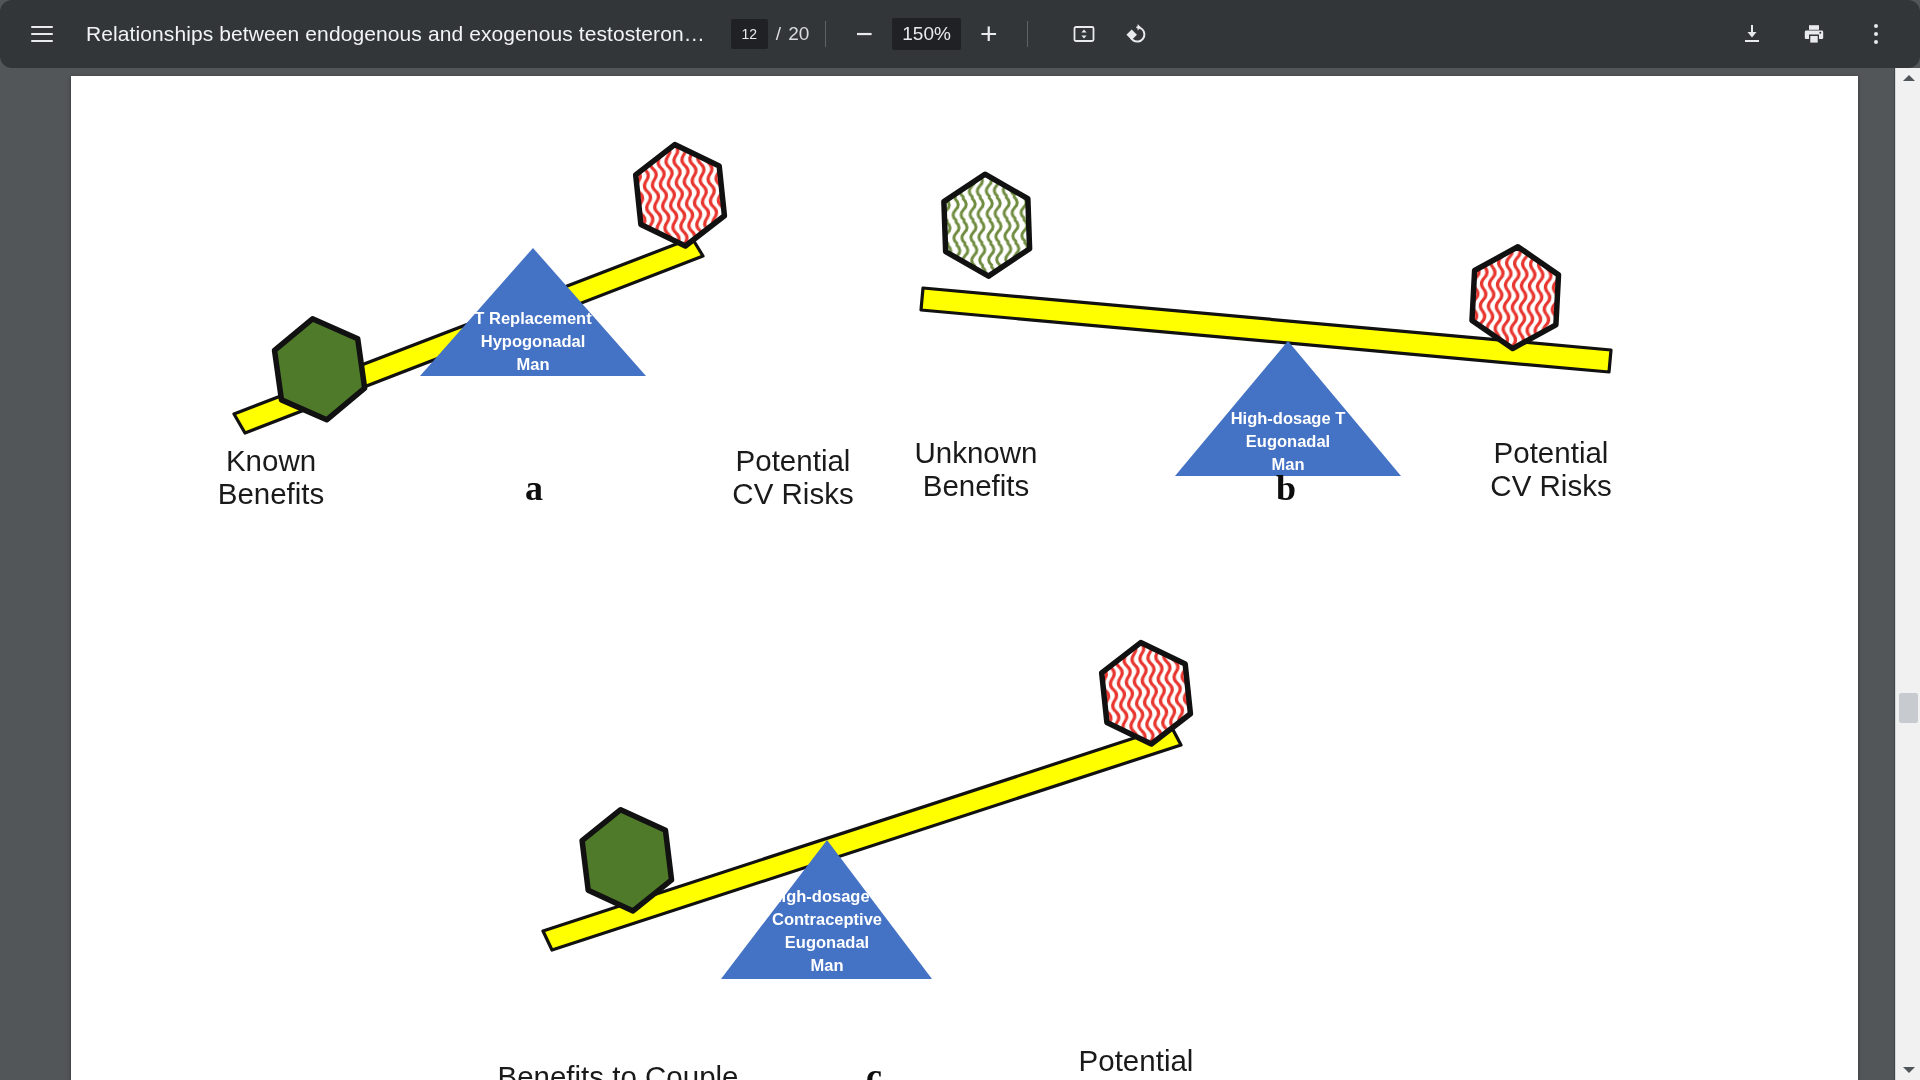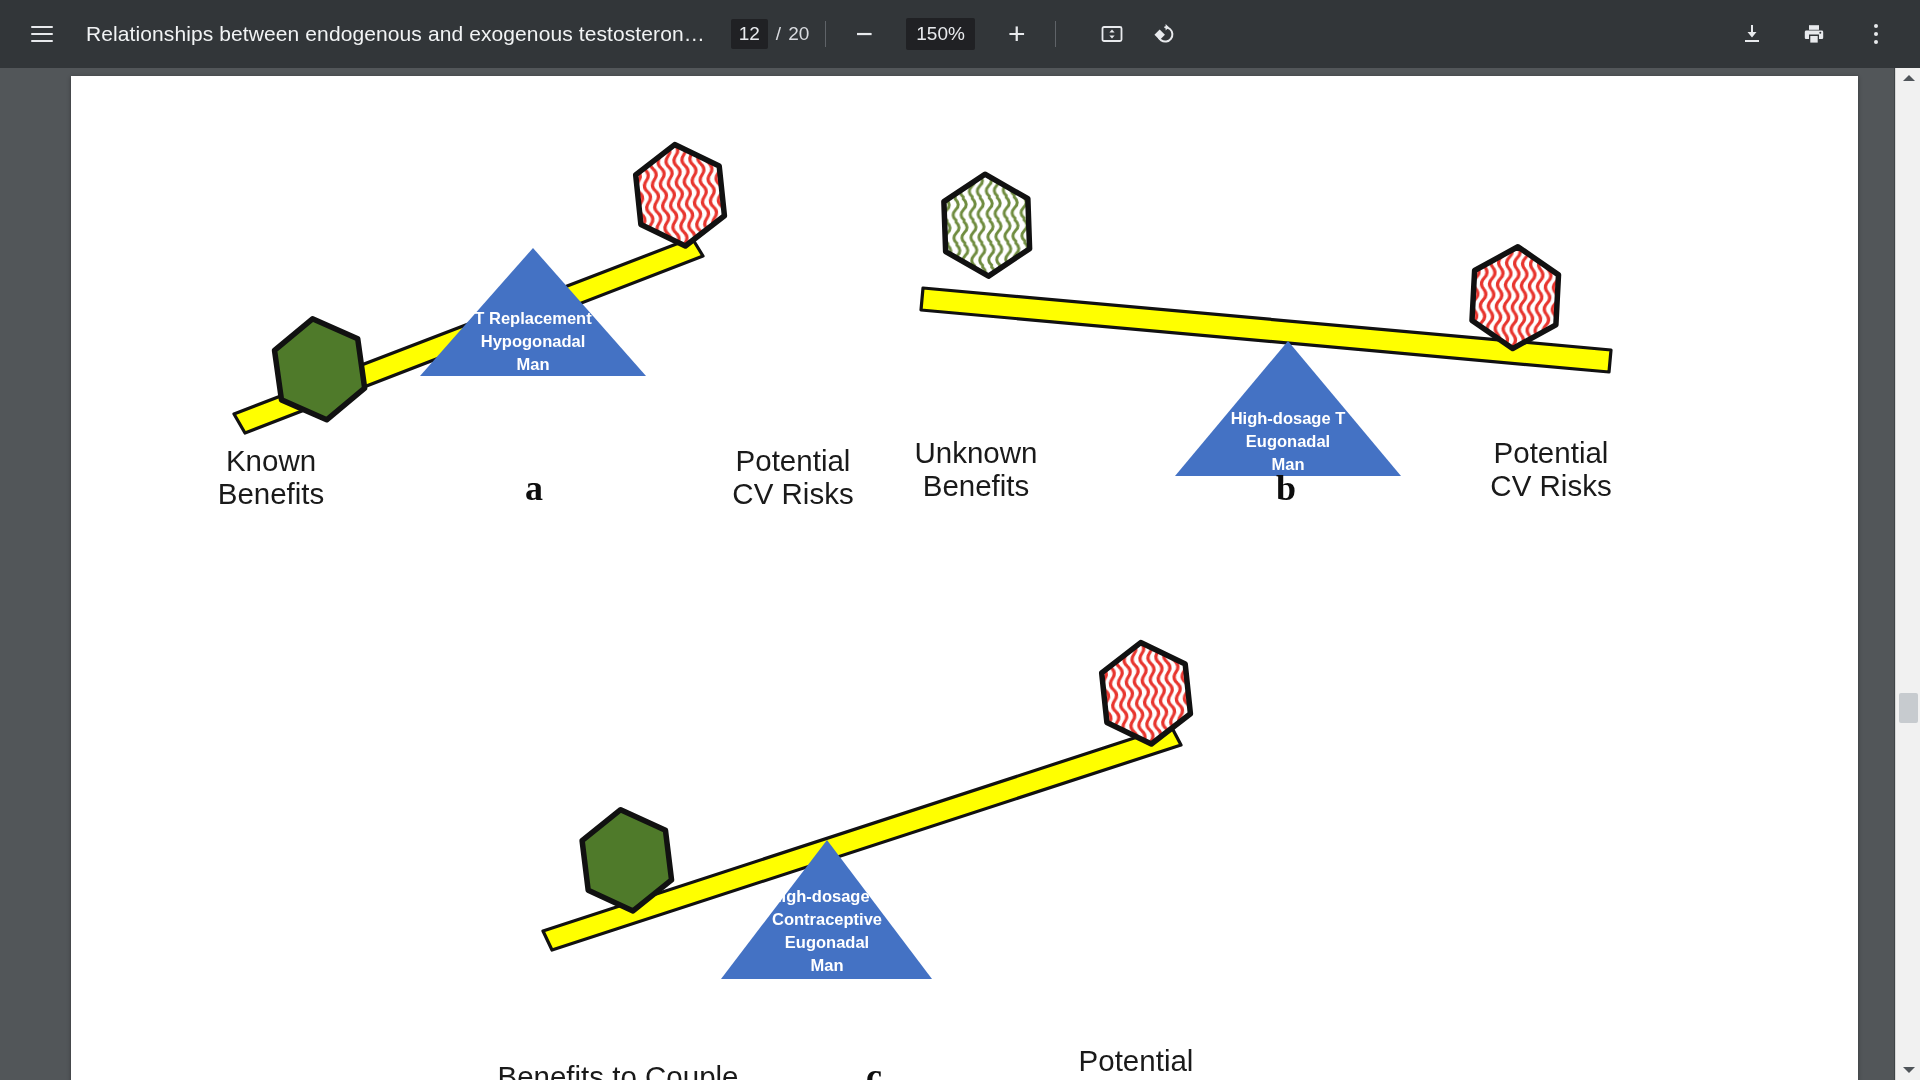--- a/index.html
+++ b/index.html
@@ -13,20 +13,21 @@
 
   
   #toolbar {
     position: absolute; top: 0; left: 0;
     width: 1920px; height: 68px;
     background: #323639;
     display: flex; align-items: center;
     color: #e8eaed;
     user-select: none;
     z-index: 40;
+    border-radius: 12px;
   }
   .tb-icon-btn {
     width: 44px; height: 44px;
     display: flex; align-items: center; justify-content: center;
     border-radius: 50%;
     cursor: pointer;
     flex: 0 0 auto;
   }
 
   #menu-btn { margin-left: 20px; }
@@ -56,21 +57,21 @@
     margin-left: 26px;
     font-size: 19px;
     color: #e8eaed;
     flex: 0 0 auto;
   }
   #page-num-input {
     width: 37px; height: 30px;
     background: #202124;
     border: none; outline: none;
     color: #e8eaed;
-    font-size: 19px;
+    font-size: 14px;
     font-family: "Liberation Sans", sans-serif;
     text-align: center;
     border-radius: 2px;
     padding: 0;
   }
   #page-sep { margin: 0 7px 0 8px; color: #dadce0; }
   #page-total { color: #dadce0; }
 
   .tb-divider {
     width: 1px; height: 26px;
@@ -80,21 +81,21 @@
   }
 
   #zoom-group { display: flex; align-items: center; flex: 0 0 auto; }
   .zoom-sign { font-size: 30px; line-height: 1; font-weight: 300; color: #e8eaed; }
   #zoom-level {
     background: #202124;
     color: #e8eaed;
     font-size: 19px;
     padding: 5px 10px;
     border-radius: 2px;
-    margin: 0 20px;
+    margin: 0 6px;
     min-width: 56px;
     text-align: center;
   }
 
   #fit-btn { margin-left: 18px; }
   #rotate-btn { margin-left: 8px; }
 
   #tb-right {
     margin-left: auto;
     display: flex; align-items: center;

